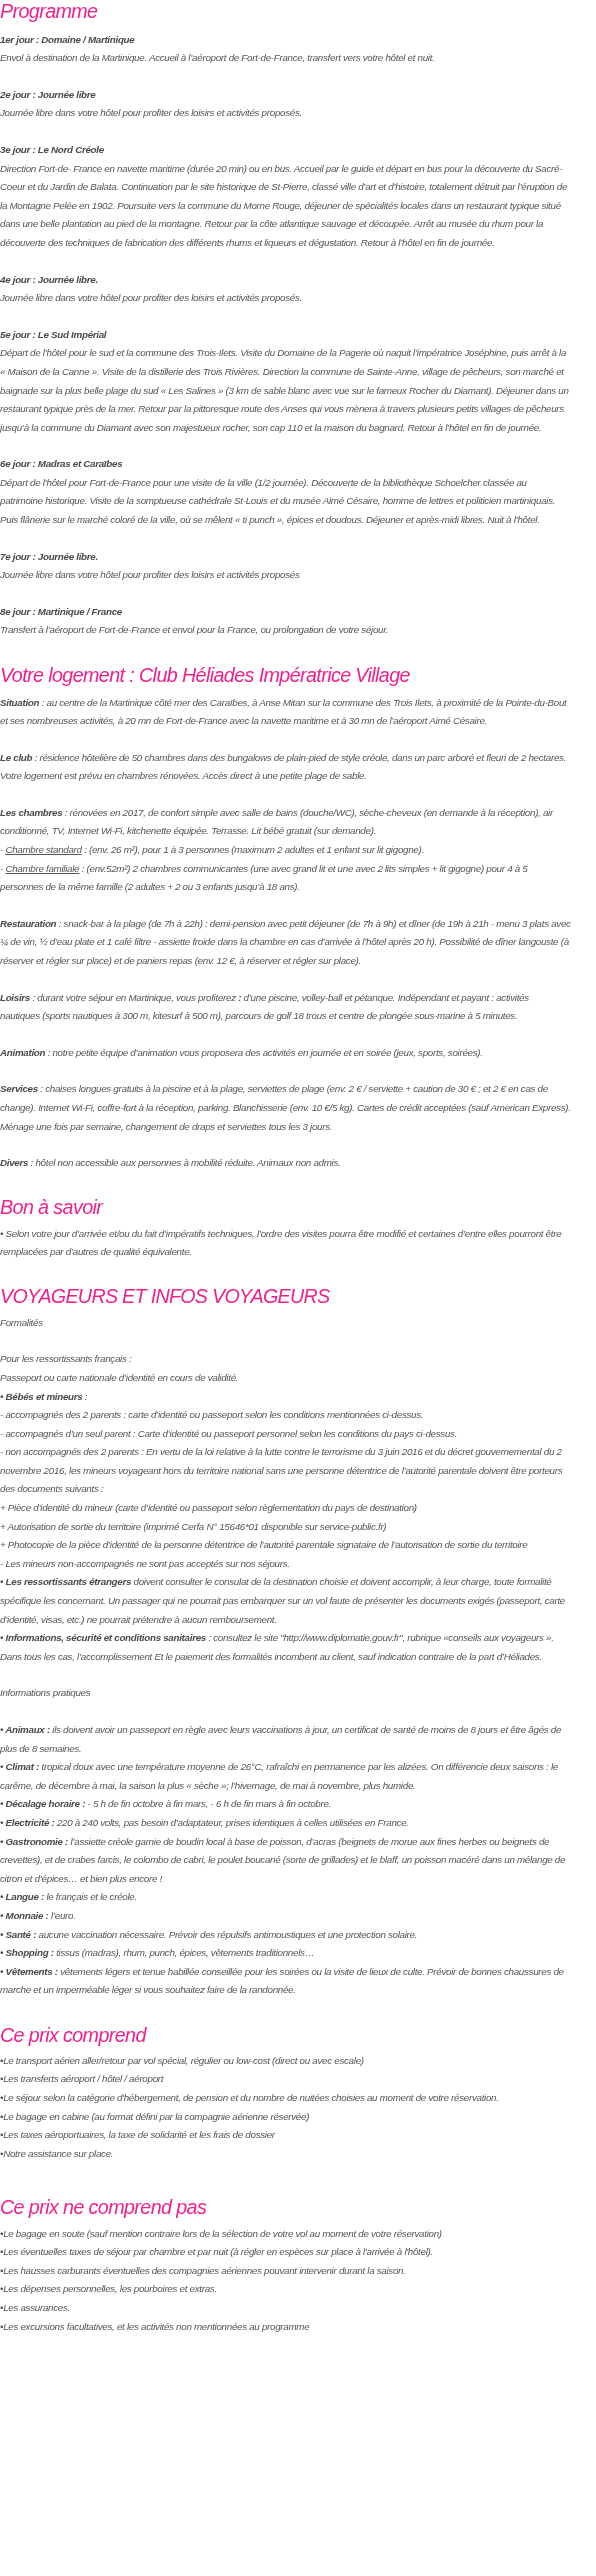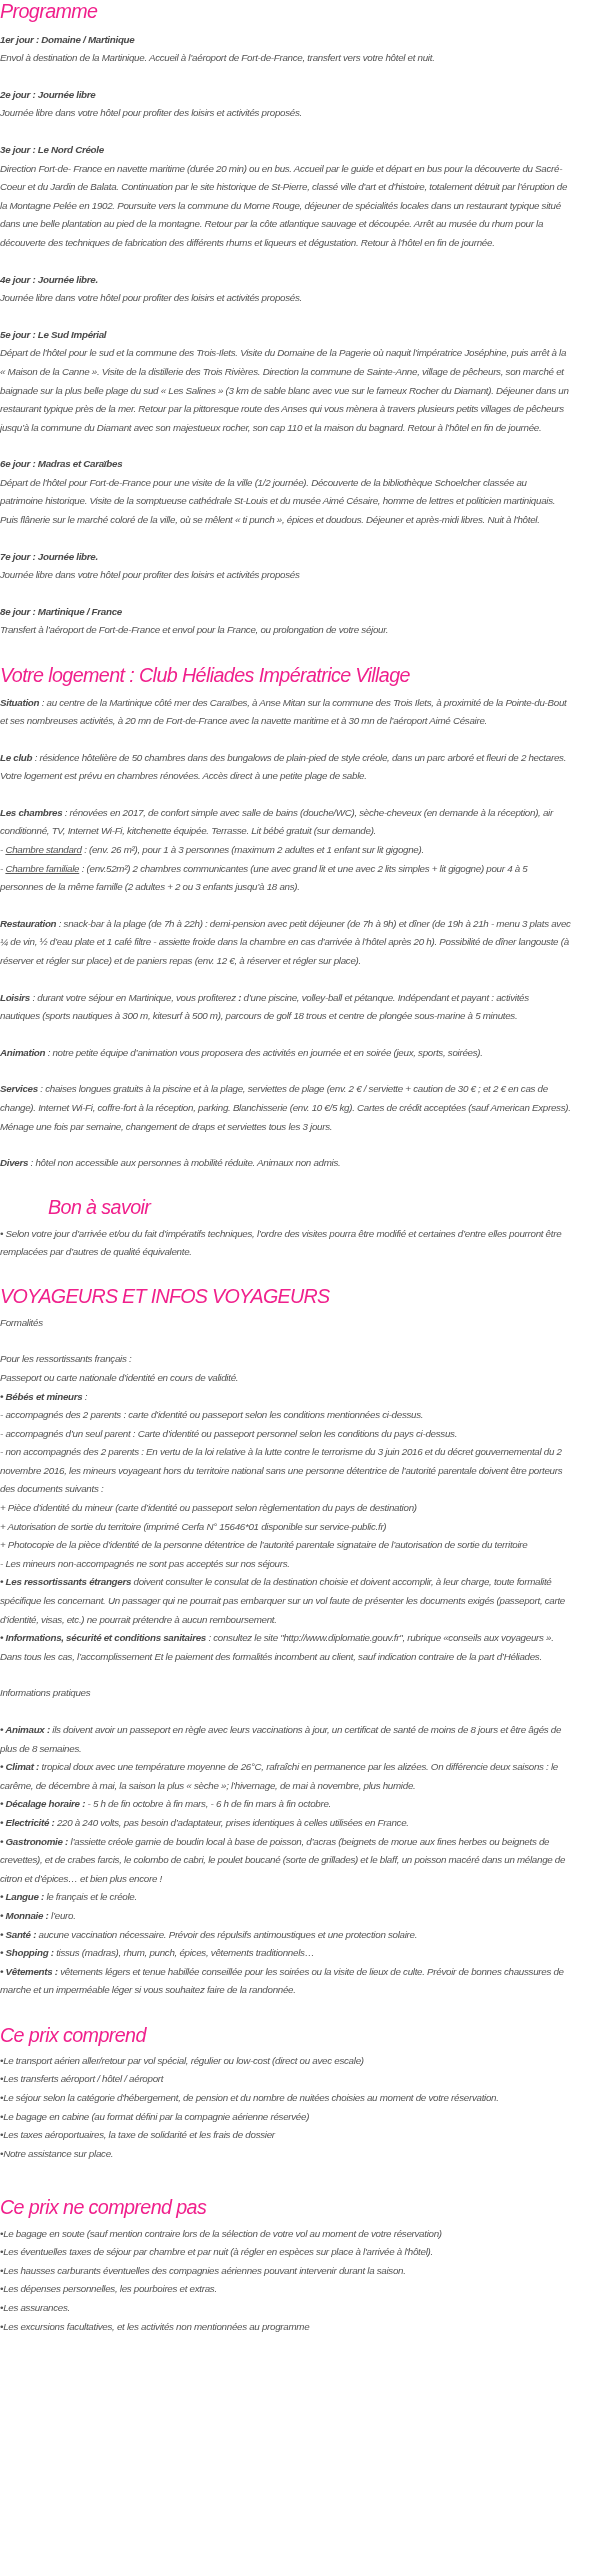--- a/index.html
+++ b/index.html
@@ -108,21 +108,21 @@
 
     <p><b>Services</b><span> : chaises longues gratuits à la piscine et à la plage, serviettes de plage (env. 2 € / serviette + caution de 30 € ; et 2 € en cas de change). Internet Wi-Fi, coffre-fort à la réception, parking. Blanchisserie (env. 10 €/5 kg). Cartes de crédit acceptées (sauf American Express). Ménage une fois par semaine, changement de draps et serviettes tous les 3 jours.</span></p>
     <div class="gap-m"></div>
 
     <p><b>Divers</b><span> : hôtel non accessible aux personnes à mobilité réduite. Animaux non admis.</span></p>
   </section>
 
   <div class="gap-l"></div>
 
   <section>
-    <h2 style="margin-bottom:4.7px;padding-left:48px;">Bon à savoir</h2>
+    <h2 style="margin-bottom:4.7px;">Bon à savoir</h2>
     <p>• Selon votre jour d’arrivée et/ou du fait d’impératifs techniques, l’ordre des visites pourra être modifié et certaines d’entre elles pourront être remplacées par d’autres de qualité équivalente.</p>
   </section>
 
   <div class="gap-l"></div>
 
   <section>
     <h2 class="upper" style="margin-bottom:4.7px;">VOYAGEURS ET INFOS VOYAGEURS</h2>
     <p>Formalités</p>
     <div class="gap-m"></div>
     <p>Pour les ressortissants français :</p>

